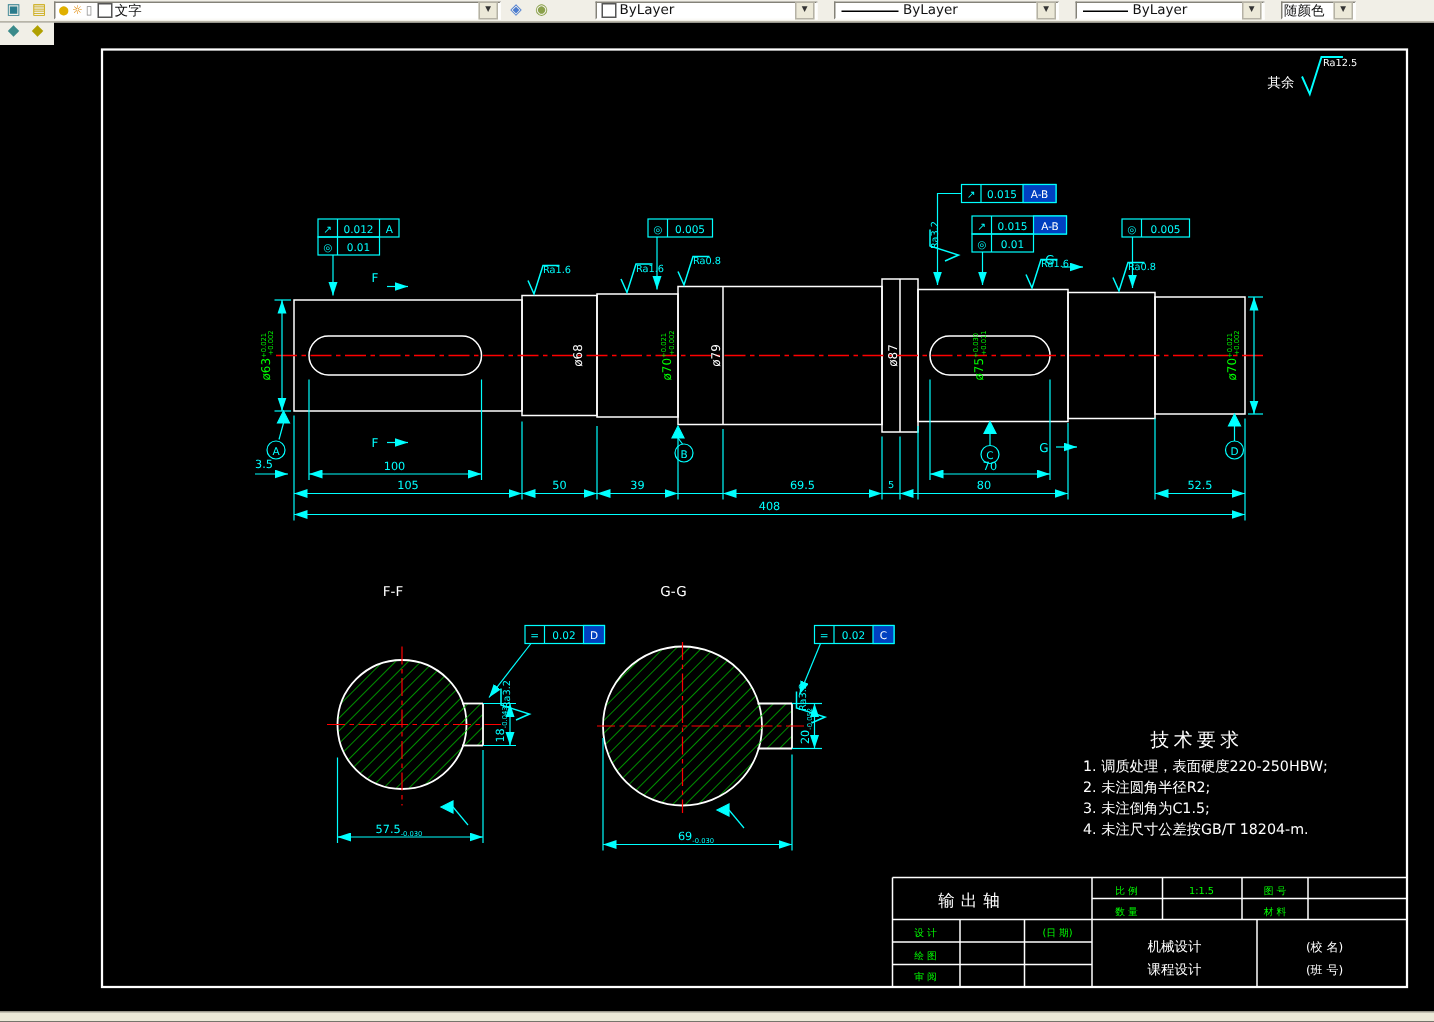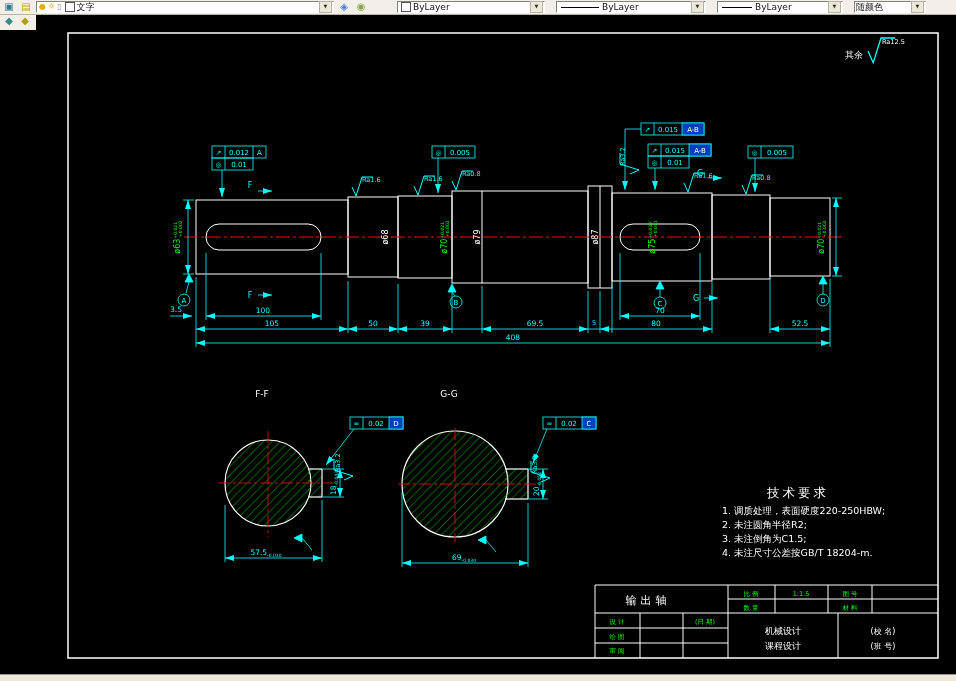--- a/index.html
+++ b/index.html
@@ -13,21 +13,21 @@
       display:flex;align-items:center;font-size:9px;color:#111;padding:0 1px;box-sizing:border-box}
   .dd .arw{margin-left:auto;width:11px;height:10px;background:#ece9d8;border:1px solid #b5b2a5;
            font-size:5px;line-height:9px;text-align:center;color:#333}
   .dd .lic{font-size:8px;line-height:10px;margin:0 1px}
   .sw{width:8px;height:8px;border:1px solid #555;background:#fff;margin:0 2px}
   .lnsample{width:38px;height:1px;background:#000;margin:0 3px}
   .dd.layer{width:298px}
   .dd.color{width:148px;margin-left:26px}
   .dd.line{width:150px;margin-left:8px}
   .dd.lw{width:126px;margin-left:8px}
-  .dd.ps{width:72px;margin-left:8px}
+  .dd.ps{width:50px;margin-left:8px}
   .row2{position:absolute;top:15px;left:0;width:36px;height:15px;background:#f1efe7;
         display:flex;gap:2px;padding:0 2px;z-index:5;box-sizing:border-box}
   .bstrip{position:absolute;bottom:0;left:0;right:0;height:6px;background:#ece9d8;
           border-top:1px solid #9a978c;z-index:5}
   svg{position:absolute;top:0;left:0}
   svg text{font-family:"DejaVu Sans","Liberation Sans",sans-serif}
 </style>
 </head>
 <body>
 

